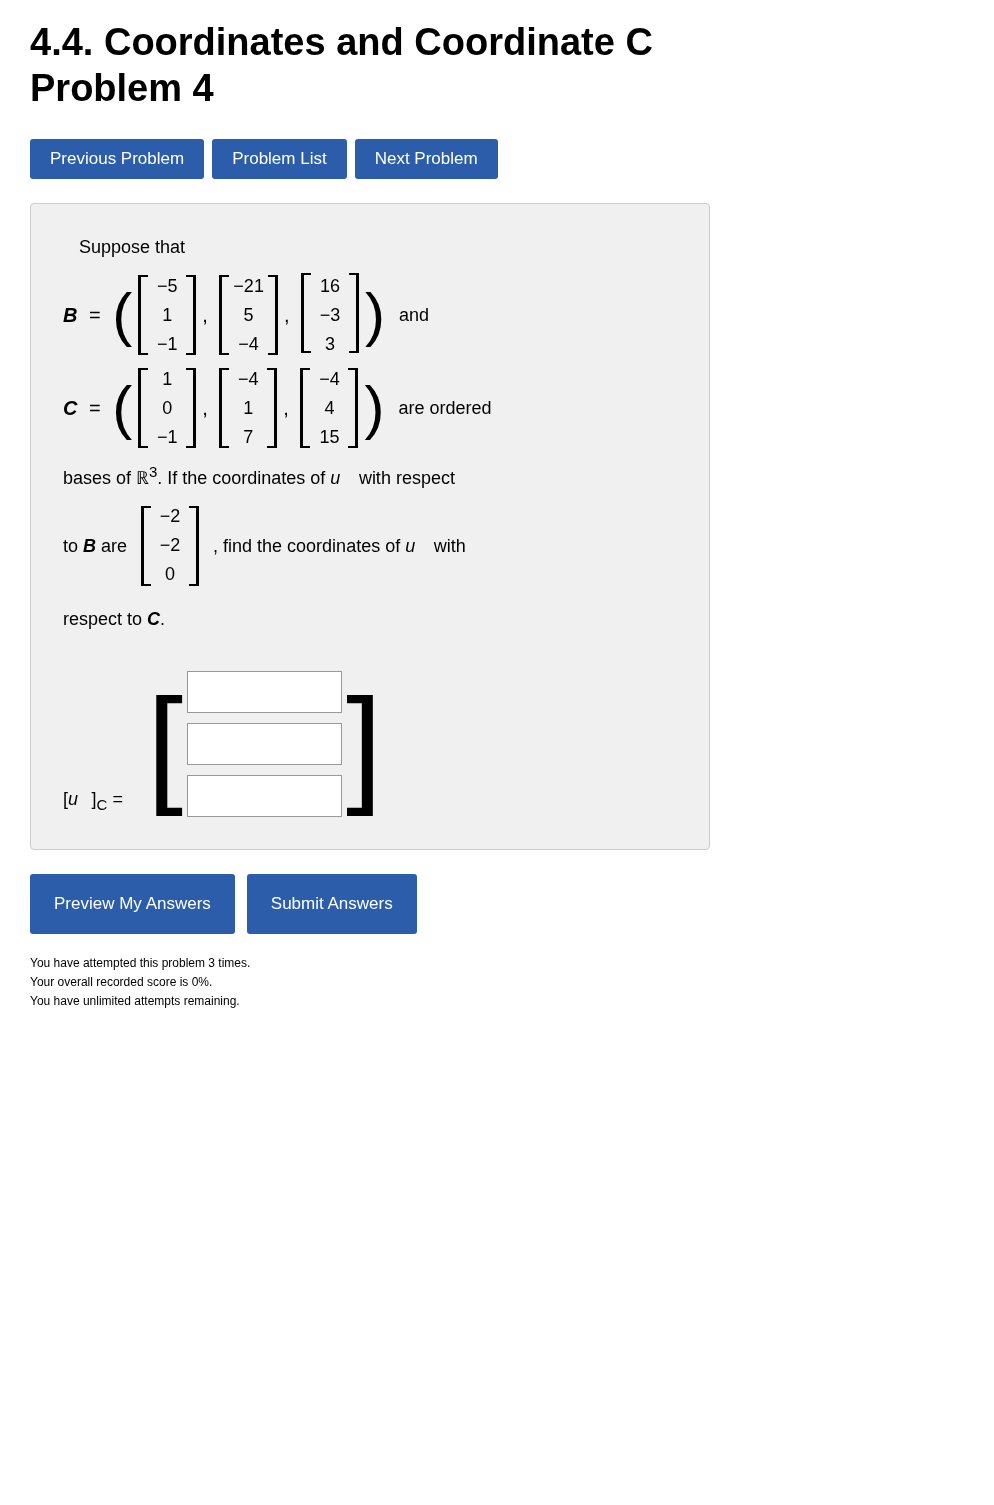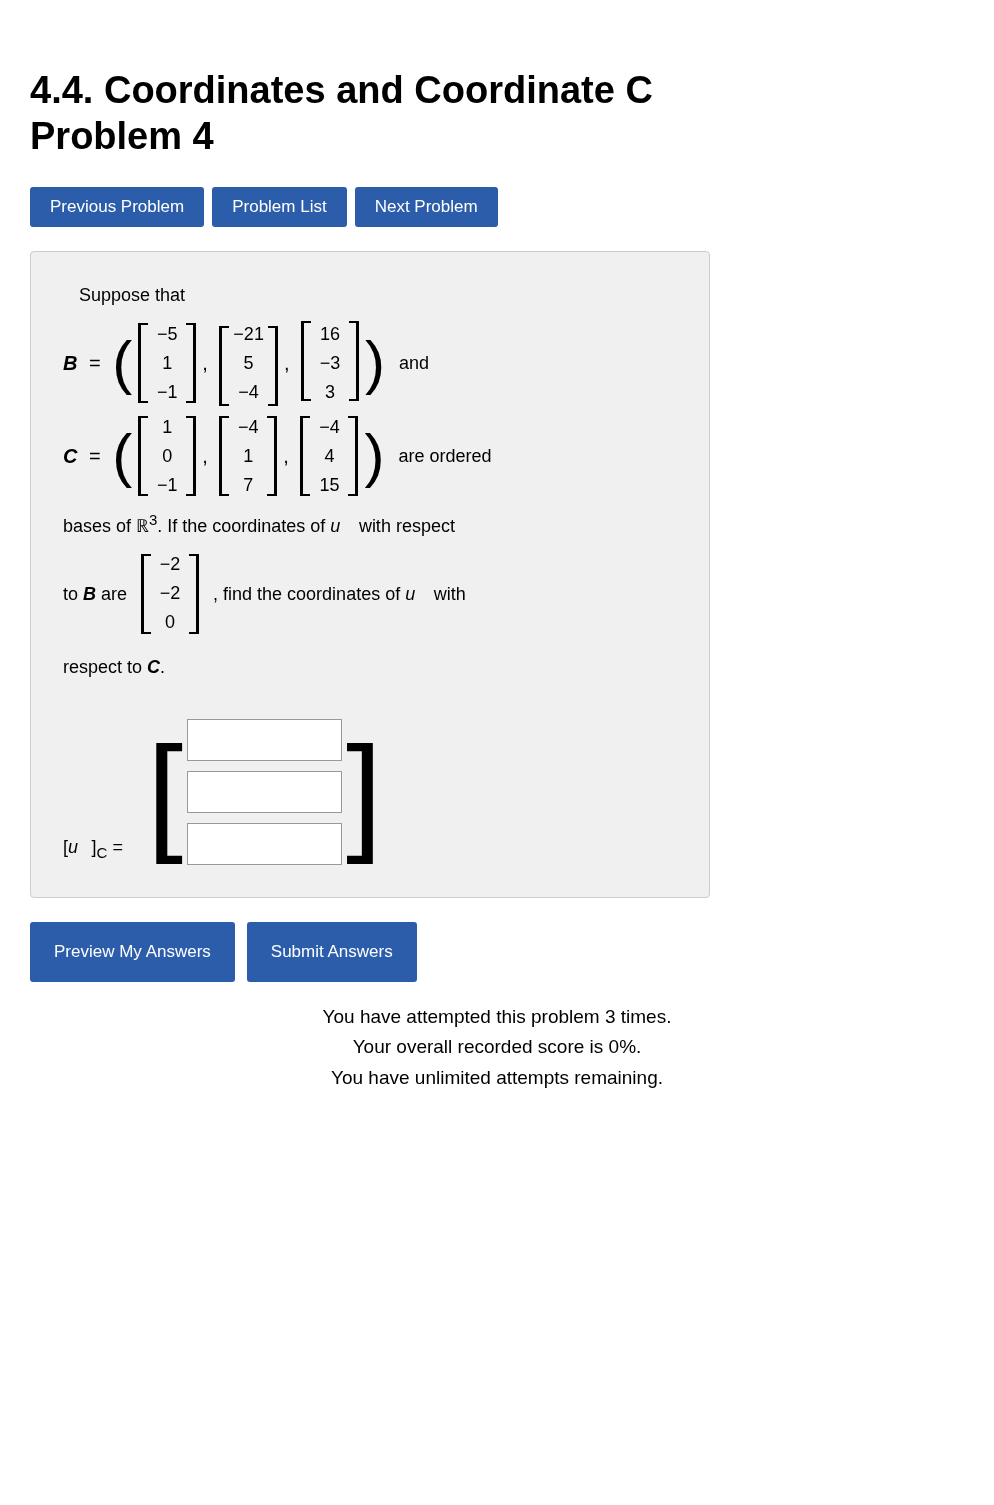--- a/index.html
+++ b/index.html
@@ -16,21 +16,20 @@
       width: 994px;
       min-height: 1505px;
       padding: 20px 30px;
     }
 
     .page-title {
       font-size: 38px;
       font-weight: bold;
       margin-bottom: 28px;
       line-height: 1.2;
-      margin-top: 48px;
     }
 
     .nav-buttons {
       display: flex;
       flex-wrap: wrap;
       gap: 8px;
       margin-bottom: 24px;
     }
 
     .nav-btn {
@@ -138,24 +137,23 @@
       background-color: #2b5daa;
       color: #fff;
       border: none;
       padding: 20px 24px;
       font-size: 17px;
       cursor: pointer;
       border-radius: 3px;
     }
 
     .status-text {
-      font-size: 19px;
+      font-size: 12px;
       line-height: 1.6;
       color: #000;
-      text-align: center;
     }
 
     
     .sq-bracket-wrap {
       display: flex;
       align-items: stretch;
     }
 
     .sq-bracket-l {
       border-left: 3px solid #000;
@@ -202,21 +200,21 @@
       <div class="sq-bracket-l" style="height:80px;"></div>
       <div class="matrix-col">
         <span class="matrix-cell">−5</span>
         <span class="matrix-cell">1</span>
         <span class="matrix-cell">−1</span>
       </div>
       <div class="sq-bracket-r" style="height:80px;"></div>
     </div>
     <span style="font-size:20px;">,&nbsp;</span>
 
-    <div class="sq-bracket-wrap" style="align-items:flex-end;">
+    <div class="sq-bracket-wrap" style="align-items:center;">
       <div class="sq-bracket-l" style="height:80px;"></div>
       <div class="matrix-col">
         <span class="matrix-cell">−21</span>
         <span class="matrix-cell">5</span>
         <span class="matrix-cell">−4</span>
       </div>
       <div class="sq-bracket-r" style="height:80px;"></div>
     </div>
     <span style="font-size:20px;">,&nbsp;</span>
 

